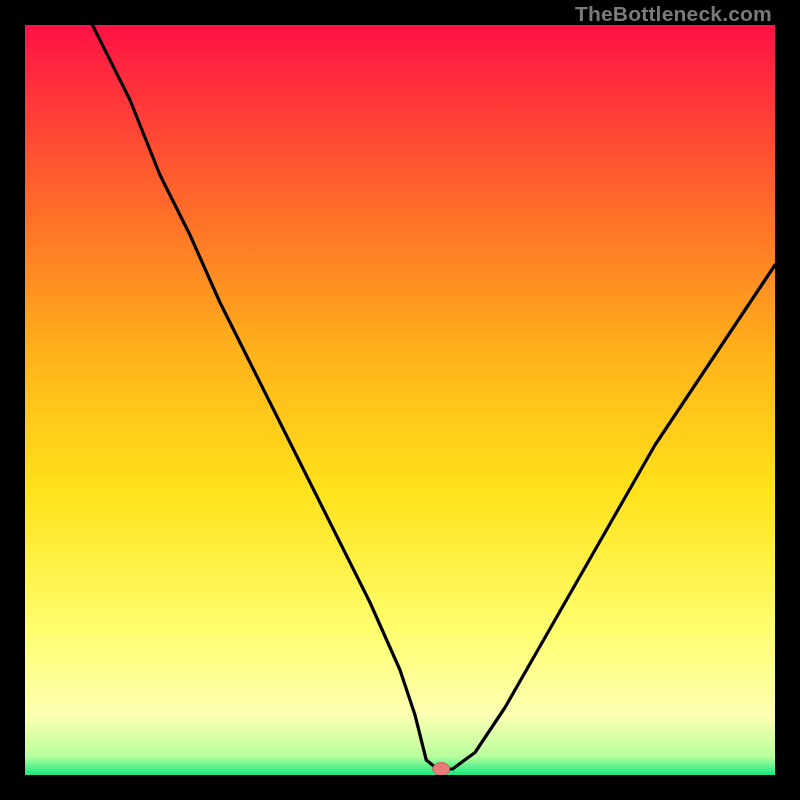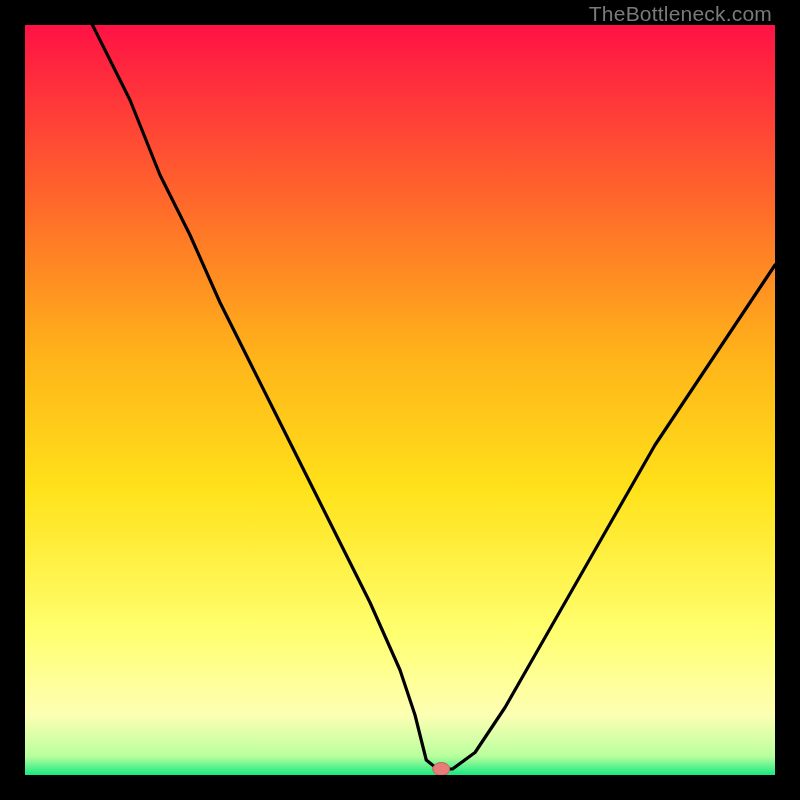--- a/index.html
+++ b/index.html
@@ -26,21 +26,21 @@
     width: 750px;
     height: 750px;
   }
   .watermark {
     position: absolute;
     top: 2px;
     right: 28px;
     color: #7a7a7a;
     font-size: 21px;
     letter-spacing: 0.2px;
-    font-weight: 400;
+    font-weight: 700;
     user-select: none;
   }
 </style>
 </head>
 <body>
 
 <div class="frame">
   <svg class="plot-area" viewBox="0 0 750 750">
     <defs>
       <linearGradient id="bg-grad" x1="0" y1="0" x2="0" y2="1">

